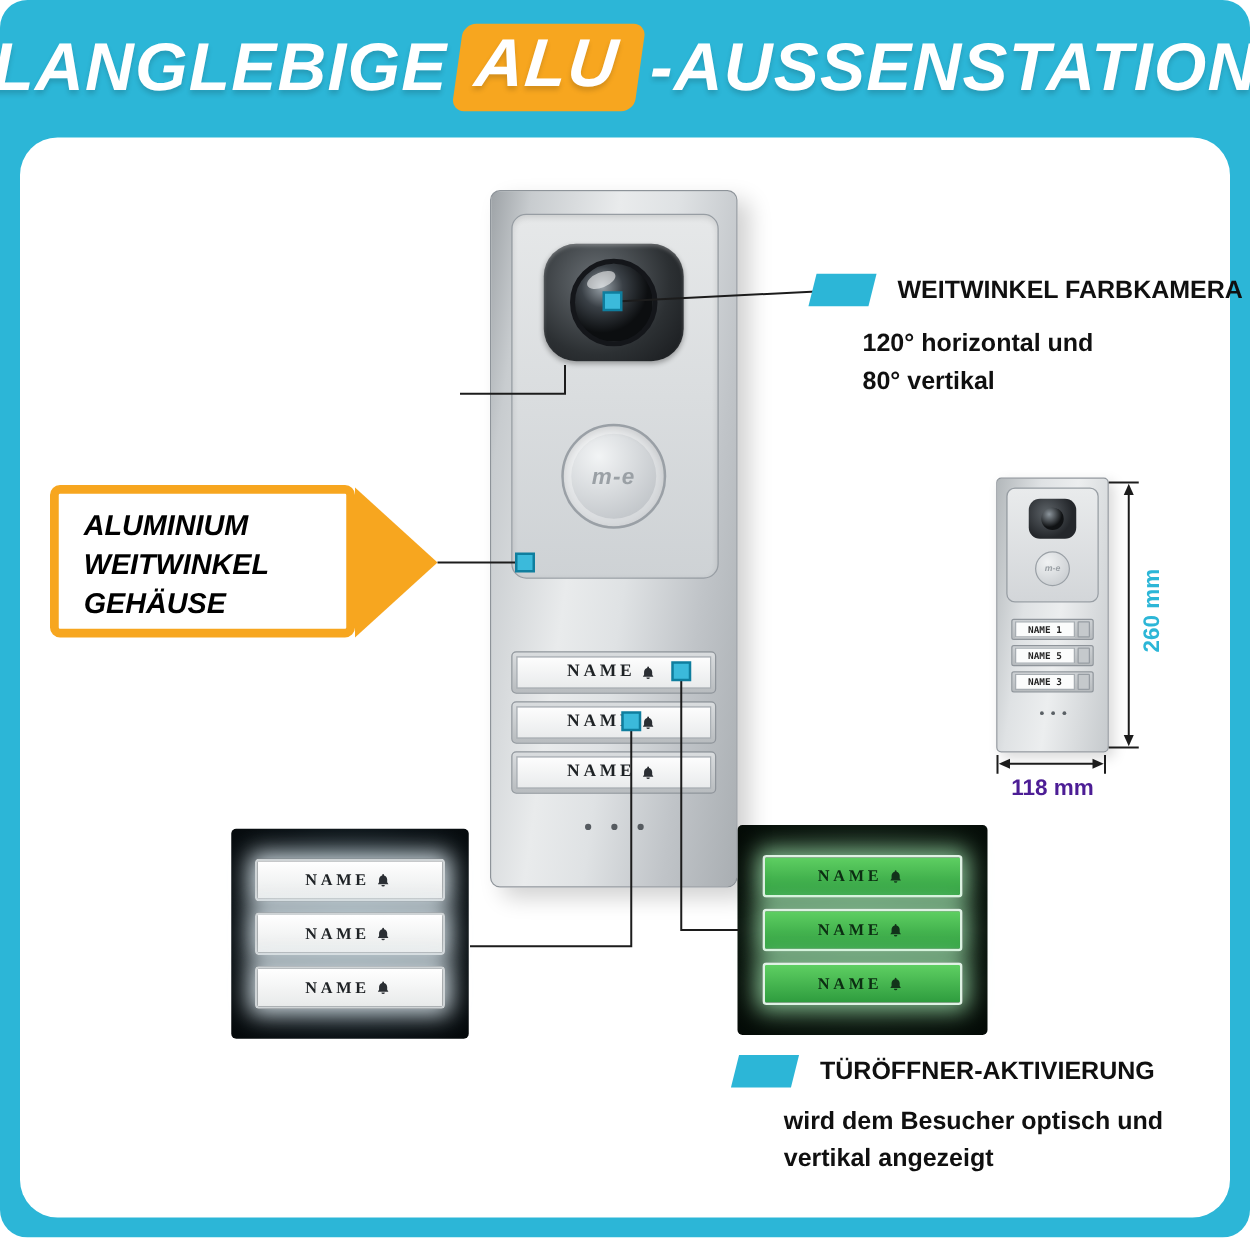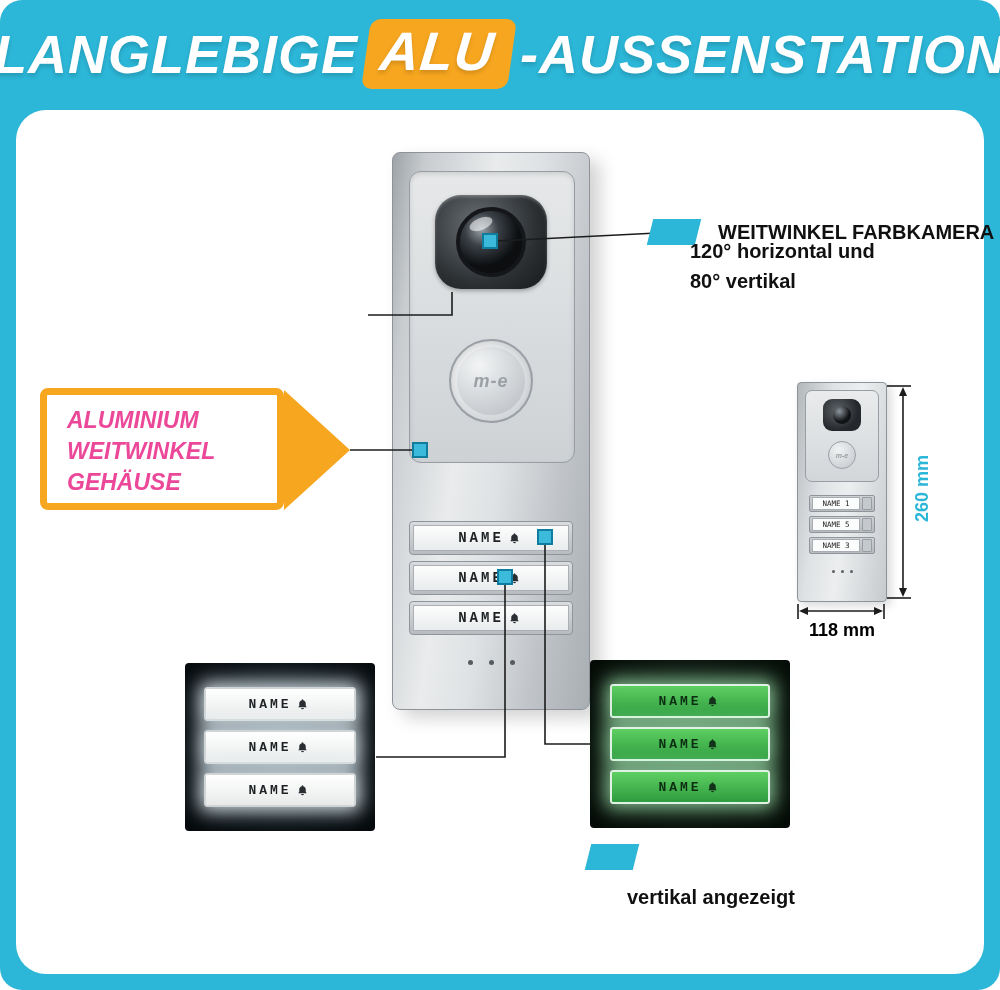--- a/index.html
+++ b/index.html
@@ -32,41 +32,41 @@
   .btn-round{position:absolute;left:56px;top:186px;width:84px;height:84px;border-radius:50%;
              background:radial-gradient(circle at 35% 30%,#f2f4f5,#c3c7cb 70%,#aeb2b6);
              border:2px solid #9aa0a6;box-sizing:border-box;display:flex;align-items:center;justify-content:center;
              box-shadow:inset 0 0 0 6px rgba(255,255,255,0.35),inset 0 3px 6px rgba(0,0,0,0.15);}
   .logo{font-size:18px;font-weight:700;font-style:italic;color:#9aa0a5;letter-spacing:1px;}
   .plates{position:absolute;left:16px;top:368px;width:164px;display:flex;flex-direction:column;gap:6px;}
   .plate{height:34px;background:linear-gradient(180deg,#dadddf,#b8bcbf);border:1px solid #8f959b;border-radius:4px;
          padding:3px;box-sizing:border-box;display:flex;}
   .window{flex:1;background:linear-gradient(180deg,#fdfdfd,#e9ebec);border:1px solid #aab0b5;display:flex;
           align-items:center;justify-content:center;gap:4px;}
-  .pname{font-family:Liberation Mono, monospace;font-size:14px;font-weight:700;letter-spacing:3px;color:#1e2225;}
+  .pname{font-family:Liberation Serif, serif;font-size:14px;font-weight:700;letter-spacing:3px;color:#1e2225;}
   .bell{width:13px;height:13px;fill:#2a2e33;flex:0 0 auto;margin-right:3px;}
   .dots{position:absolute;left:0;top:498px;width:100%;text-align:center;}
   .dots i{display:inline-block;width:5px;height:5px;margin:0 8px;background:#565b60;border-radius:50%;}
 
   
   .callout{position:absolute;display:flex;align-items:center;gap:20px;z-index:50;white-space:nowrap;}
   .accent{width:48px;height:26px;background:#2cb6d7;transform:skewX(-14deg);flex:0 0 auto;}
   .c-text{font-size:20px;font-weight:700;color:#101010;}
   .co-camera{left:650px;top:219px;}
   .co-infrared{left:170px;top:302px;}
   .co-lighting{left:183px;top:840px;}
   .co-opener{left:588px;top:844px;}
   .sub{position:absolute;z-index:50;font-size:20px;font-weight:700;color:#101010;line-height:30px;white-space:nowrap;}
-  .sub-camera{left:690px;top:236px;}
+  .sub-camera{left:690px;top:260px;}
   .sub-opener{left:627px;top:882px;}
 
   
   .alu-callout{position:absolute;left:40px;top:388px;width:244px;height:122px;box-sizing:border-box;z-index:30;
                border:7px solid #f7a61f;border-radius:8px;background:#fff;padding:10px 0 0 20px;}
-  .alu-callout div{font-size:23px;font-weight:700;font-style:italic;color:#ec4899;line-height:31px;}
+  .alu-callout div{font-size:23px;font-weight:700;font-style:italic;color:#000000;line-height:31px;}
   .alu-arrow{position:absolute;left:284px;top:390px;width:0;height:0;z-index:30;
              border-top:60px solid transparent;border-bottom:60px solid transparent;border-left:66px solid #f7a61f;}
 
   
   .photo{position:absolute;z-index:18;border-radius:4px;display:flex;flex-direction:column;align-items:center;
          justify-content:center;gap:9px;}
   .photo-left{left:185px;top:663px;width:190px;height:168px;
               background:radial-gradient(circle at 50% 45%,#223238 0%,#0b1216 65%,#04080a 100%);}
   .photo-right{left:590px;top:660px;width:200px;height:168px;
                background:radial-gradient(circle at 50% 45%,#1a2b20 0%,#0a140d 65%,#040a06 100%);}
@@ -91,27 +91,27 @@
   .mini-lens{position:absolute;left:10px;top:7px;width:18px;height:18px;border-radius:50%;
              background:radial-gradient(circle at 35% 30%,#8d969d,#101214 60%);}
   .mini-btn{position:absolute;left:30px;top:58px;width:28px;height:28px;border-radius:50%;border:1px solid #9aa0a6;
             box-sizing:border-box;background:radial-gradient(circle at 35% 30%,#f0f2f3,#c2c6ca);
             display:flex;align-items:center;justify-content:center;font-size:7px;font-weight:700;font-style:italic;color:#9aa0a5;}
   .mini-plates{position:absolute;left:11px;top:112px;width:66px;display:flex;flex-direction:column;gap:4px;}
   .mini-plate{height:17px;background:linear-gradient(180deg,#cdd1d4,#b7bbbe);border:1px solid #8f959b;border-radius:2px;
               padding:1px 2px;box-sizing:border-box;display:flex;align-items:center;gap:2px;}
   .mini-window{flex:1;height:100%;background:#fbfcfc;border:1px solid #a7adb2;box-sizing:border-box;display:flex;
                align-items:center;justify-content:center;font-family:"DejaVu Sans Mono",monospace;font-size:7.5px;
-               font-weight:400;color:#222;white-space:nowrap;}
+               font-weight:700;color:#222;white-space:nowrap;}
   .mini-key{width:8px;height:11px;background:#c5c9cc;border:1px solid #979da3;border-radius:1px;flex:0 0 auto;}
   .mini-dots{position:absolute;left:0;top:176px;width:100%;text-align:center;}
   .mini-dots i{display:inline-block;width:3px;height:3px;margin:0 3px;background:#5a6065;border-radius:50%;}
   .dim-height{position:absolute;left:862px;top:478px;width:120px;text-align:center;transform:rotate(-90deg);
               color:#2cb6d7;font-size:18px;font-weight:700;z-index:50;}
-  .dim-width{position:absolute;left:792px;top:620px;width:100px;text-align:center;color:#000000;font-size:18px;
+  .dim-width{position:absolute;left:792px;top:620px;width:100px;text-align:center;color:#4c1d95;font-size:18px;
              font-weight:700;z-index:50;}
 
   
   .overlay{position:absolute;left:0;top:0;z-index:40;pointer-events:none;}
   .ln{stroke:#1c1c1c;stroke-width:1.6;fill:none;}
   .mk{fill:#3bbadb;stroke:#0f7e9e;stroke-width:2;}
   .ar{fill:#1c1c1c;}
 </style>
 </head>
 <body>
@@ -217,22 +217,24 @@
       <span class="pname">NAME</span>
       <svg class="bell" viewBox="0 0 16 16">
           <path d="M8 1.5c.5 0 .9.4.9.9v.5c1.9.4 3.1 2 3.1 4v2.7l1.2 1.9H2.8L4 9.6V6.9c0-2 1.2-3.6 3.1-4v-.5c0-.5.4-.9.9-.9zM6.3 12.2h3.4a1.7 1.7 0 0 1-3.4 0z"></path>
         </svg>
     </div>
   </div>
 
 
   <div class="callout co-opener">
     <span class="accent"></span>
+    <span class="c-text">TÜRÖFFNER-AKTIVIERUNG</span>
   </div>
   <div class="sub sub-opener">
+    <div>wird dem Besucher optisch und</div>
     <div>vertikal angezeigt</div>
   </div>
 
   <div class="mini">
     <div class="mini-module"></div>
     <div class="mini-cam">
       <div class="mini-lens"></div>
     </div>
     <div class="mini-btn">
       <span>m-e</span>

